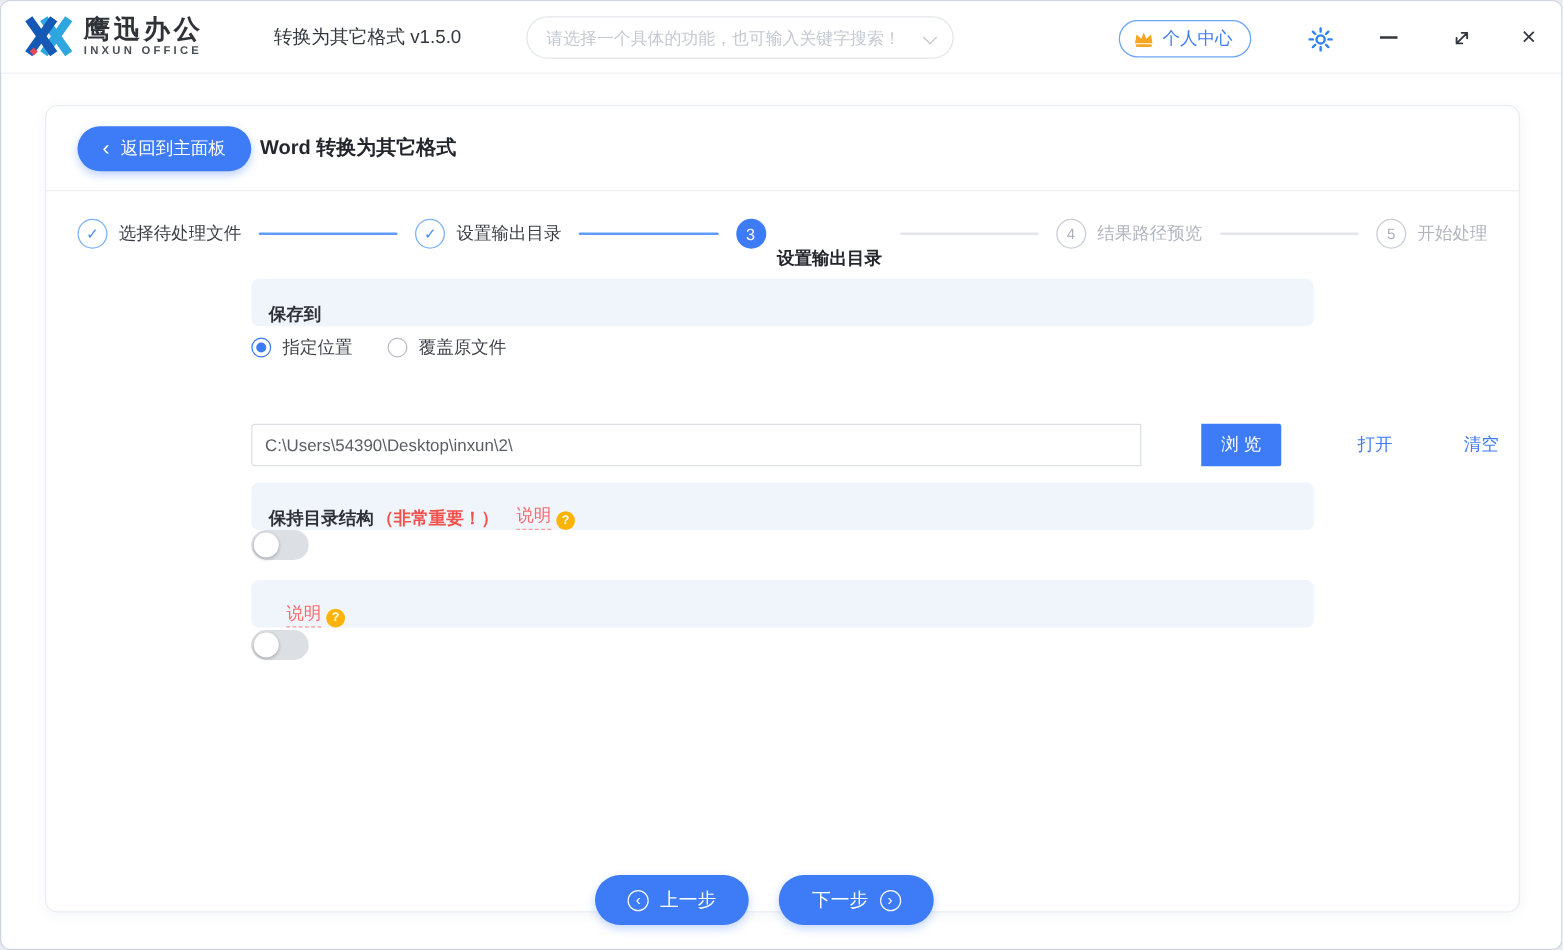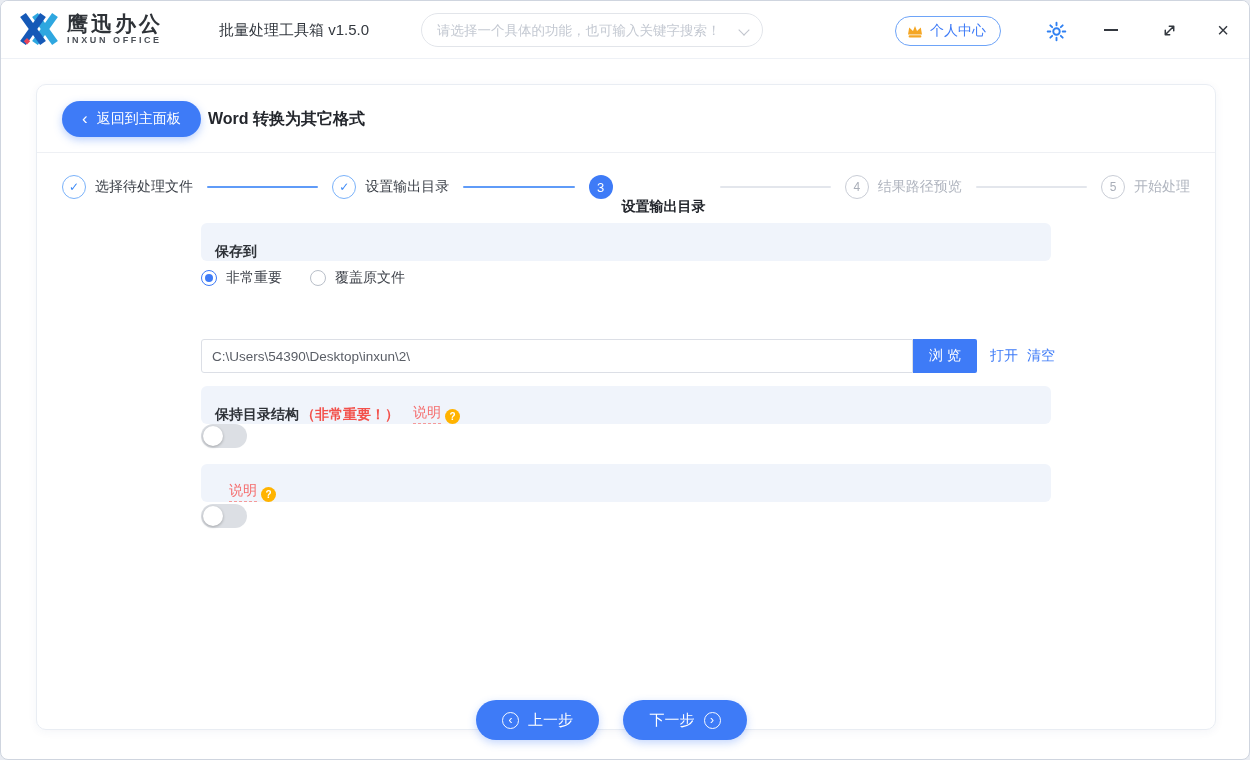--- a/index.html
+++ b/index.html
@@ -53,21 +53,21 @@
   .sec-title { font-weight:700; color:#2e3238; }
   .imp { font-weight:700; color:#f3504b; margin-left:2px; }
   .help-link { margin-left:14px; color:#f56c6c; border-bottom:1px dashed #f59a9a; padding-bottom:1px; cursor:pointer; font-size:14px; }
   .q-badge { margin-left:4px; width:15px; height:15px; border-radius:50%; background:#ffb300; color:#fff; font-size:10px; font-weight:700; display:inline-flex; align-items:center; justify-content:center; }
   .radio-row { position:absolute; left:200px; top:262px; height:30px; display:flex; align-items:center; gap:28px; }
   .radio { display:flex; align-items:center; gap:9px; cursor:pointer; font-size:14px; color:#3f434b; }
   .r-dot { width:16px; height:16px; border-radius:50%; flex:none; position:relative; }
   .radio.sel .r-dot { border:1.5px solid #3e7bf7; background:#fff; }
   .radio.sel .r-dot::after { content:""; position:absolute; left:50%; top:50%; width:8px; height:8px; margin:-4px 0 0 -4px; border-radius:50%; background:#3e7bf7; }
   .radio.unsel .r-dot { border:1.5px solid #b9bfc9; background:#fff; }
-  .path-row { position:absolute; left:200px; top:340px; height:30px; display:flex; align-items:center; }
+  .path-row { position:absolute; left:200px; top:340px; height:30px; display:flex; align-items:center;gap:48px; }
   .path-input { width:712px; height:34px; border:1px solid #dcdfe6; border-radius:3px 0 0 3px; padding:0 10px; font-size:13.5px; color:#5a5e66; font-family:inherit; outline:none; background:#fff; }
   .browse-btn { width:64px; height:34px; border:none; background:#3e7bf7; color:#fff; font-size:14px; font-family:inherit; border-radius:0 2px 2px 0; cursor:pointer; }
   .mini-link { margin-left:13px; font-size:14px; color:#3e7bf7; cursor:pointer; white-space:nowrap; }
   .toggle { position:absolute; left:200px; width:46px; height:24px; border-radius:12px; background:#dcdfe4; cursor:pointer; }
   .toggle .knob { position:absolute; left:2px; top:2px; width:20px; height:20px; border-radius:50%; background:#fff; box-shadow:0 1px 3px rgba(0,0,0,.28); }
   
   .foot-btn { position:absolute; top:699px; height:40px; border:none; border-radius:20px; background:#3e7bf7; color:#fff; font-size:15px; font-family:inherit; display:flex; align-items:center; justify-content:center; gap:9px; cursor:pointer; box-shadow:0 3px 8px rgba(62,123,247,.3); }
   .btn-prev { left:475px; width:123px; }
   .btn-next { left:622px; width:124px; }
   .circ { width:17px; height:17px; border:1.2px solid rgba(255,255,255,.95); border-radius:50%; font-size:12px; line-height:14px; text-align:center; flex:none; }
@@ -84,21 +84,21 @@
         <path d="M38 4 L18 32" stroke="#2ea7e0" stroke-width="7"></path>
         <path d="M6 4 L26 32" stroke="#1559b7" stroke-width="7"></path>
         <path d="M26 4 L6 32" stroke="#1559b7" stroke-width="7"></path>
         <path d="M10 27 l3.2 3.2 -3.2 3.2 -3.2 -3.2 z" fill="#e8445a"></path>
       </svg>
       <div class="logo-text">
         <div class="logo-cn">鹰迅办公</div>
         <div class="logo-en">INXUN OFFICE</div>
       </div>
     </div>
-    <div class="app-title">批量处理工具箱 v1.5.0</div>
+    <div class="app-title">转换为其它格式 v1.5.0</div>
 
     <div class="func-select">
       <input type="text" readonly="" placeholder="请选择一个具体的功能，也可输入关键字搜索！" style="">
       <span class="chevron-down"></span>
     </div>
 
     <div class="user-pill">
       <svg width="18" height="15" viewBox="0 0 18 15">
         <path d="M2 10.5 L3.2 3.5 L7 7 L9 2 L11 7 L14.8 3.5 L16 10.5 Z" fill="#f5a623"></path>
         <rect x="2.6" y="11.3" width="12.8" height="2.2" rx="1.1" fill="#f5a623"></rect>
@@ -170,21 +170,21 @@
     </div>
   </div>
 
   <div class="sec-bar" style="top:222px;">
     <span class="sec-title">保存到</span>
   </div>
 
   <div class="radio-row">
     <div class="radio sel">
       <span class="r-dot"></span>
-      <span>非常重要</span>
+      <span>指定位置</span>
     </div>
     <div class="radio unsel">
       <span class="r-dot"></span>
       <span>覆盖原文件</span>
     </div>
   </div>
 
 
   <div class="path-row">
     <input class="path-input" type="text" value="C:\Users\54390\Desktop\inxun\2\" style="">

